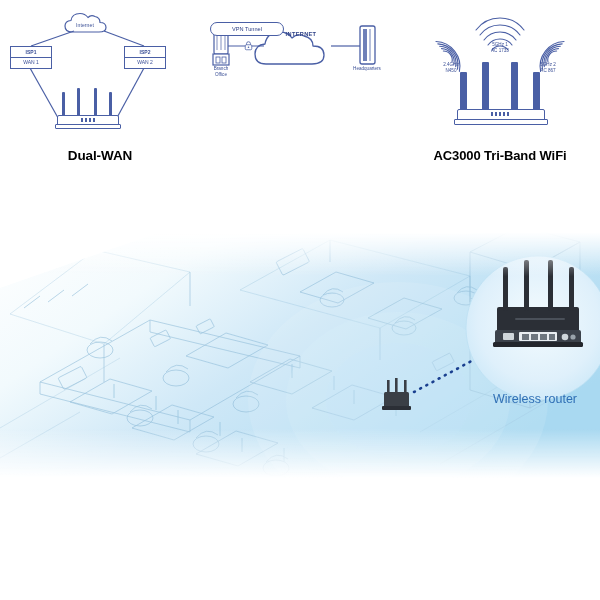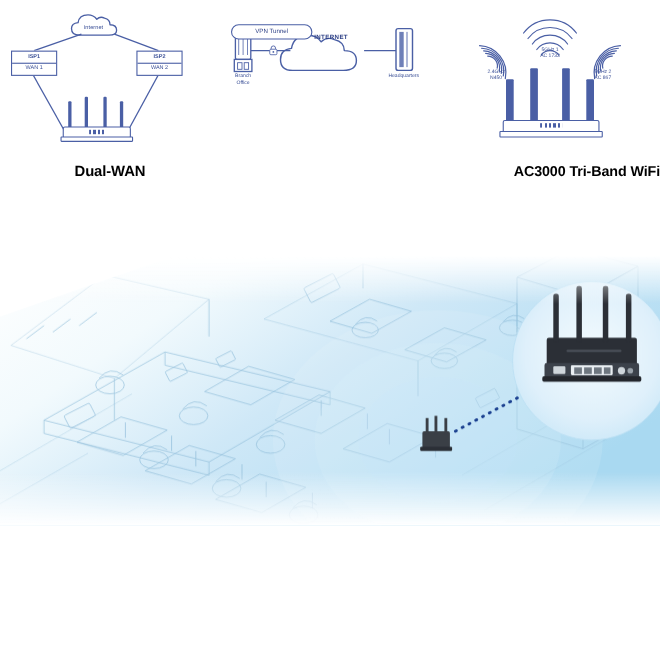--- a/index.html
+++ b/index.html
@@ -15,21 +15,21 @@
   .feature{position:absolute;top:0;height:200px;}
   .f1{left:0;width:200px;}
   .f2{left:200px;width:195px;}
   .f3{left:400px;width:200px;}
   .fig{position:relative;width:100%;height:140px;}
   .cap{
     position:absolute;top:148px;left:0;width:100%;
     text-align:center;font-size:13.5px;font-weight:bold;color:#000;
     letter-spacing:-.1px;
   }
-  .f3 .cap{font-size:13px;text-align:right;}
+  .f3 .cap{font-size:13px;}
 
   
   .rtr{position:absolute;}
   .rtr .ant{position:absolute;background:#4a5fa5;border-radius:1px;}
   .rtr .body{position:absolute;left:0;bottom:0;width:100%;height:9px;
     background:#fff;border:1.4px solid #4a5fa5;border-radius:2px;}
   .rtr .body:after{
     content:"";position:absolute;left:38%;top:2px;width:24%;height:4px;
     background:repeating-linear-gradient(to right,#4a5fa5 0 2px,#fff 2px 4px);
   }
@@ -381,14 +381,15 @@
       <rect x="0" y="0" width="600" height="246" fill="url(#tintBot)"></rect>
     </svg>
 
     <svg width="600" height="246" style="pointer-events:none">
       <path d="M0 0 L600 0 L600 -2 L0 -2 Z" fill="#ffffff"></path>
       <path d="M0 0 L160 0 L0 56 Z" fill="#ffffff"></path>
       <path d="M0 246 L600 246 L600 214 L320 246 Z" fill="#ffffff" opacity=".0"></path>
     </svg>
   </div>
 
+  <div class="callout-label">Wireless router</div>
 
 </div>
 
 </body></html>

